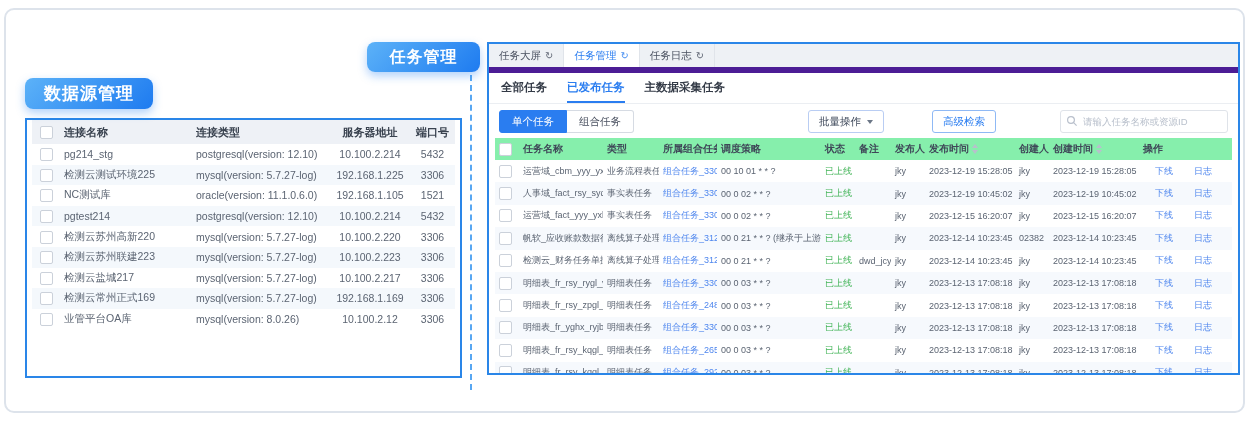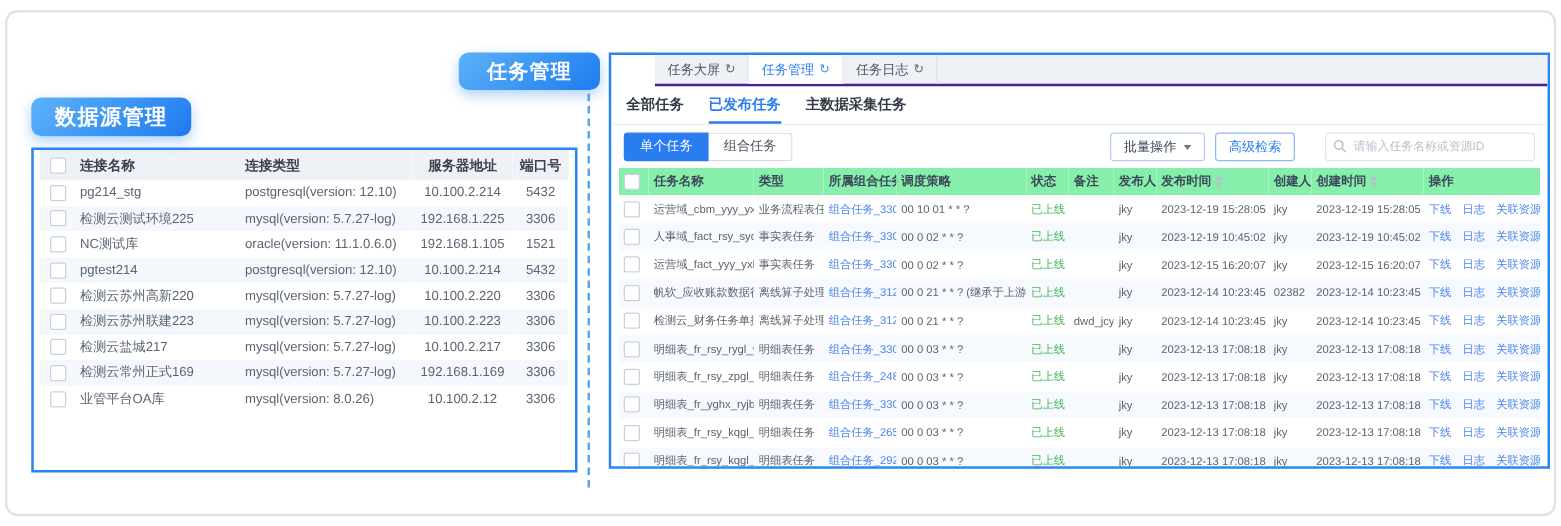--- a/index.html
+++ b/index.html
@@ -30,32 +30,32 @@
   .conn-table td{font-size:10.5px;color:#5b6472;height:20.6px;}
   .conn-table tbody tr:nth-child(even){background:#f4f8fc;}
   .conn-table .c-center{text-align:center;}
   .conn-table .c-cb{text-align:center;}
 
   .cb{display:inline-block;width:11px;height:11px;border:1px solid #cbd1da;border-radius:2px;background:#fff;vertical-align:middle;}
 
   
   .right-panel{position:absolute;left:487px;top:42px;width:753px;height:333px;border:2px solid #2a86e8;
                background:#fff;box-sizing:border-box;display:flex;flex-direction:column;overflow:hidden;}
-  .nav-bar{display:flex;background:#eef1f5;border-bottom:2px solid #4c1d95;height:23px;flex:0 0 23px;margin-left:35px;}
+  .nav-bar{display:flex;background:#eef1f5;border-bottom:6px solid #4c1d95;height:23px;flex:0 0 23px;}
   .nav-tab{display:flex;align-items:center;gap:4px;padding:0 10px;font-size:10.5px;color:#4a5160;
            border-right:1px solid #e0e4ea;cursor:pointer;}
   .nav-tab.active{background:#fff;color:#2a7df0;}
   .refresh{font-size:10px;opacity:.85;}
 
   .subtab-row{display:flex;gap:20px;padding:0 12px;border-bottom:1px solid #ebeef2;height:30px;align-items:stretch;flex:0 0 30px;}
   .subtab{font-size:11.5px;color:#333a46;font-weight:bold;display:flex;align-items:center;
           border-bottom:2px solid transparent;box-sizing:border-box;cursor:pointer;}
   .subtab.active{color:#2a7df0;border-bottom-color:#2a7df0;}
 
-  .btn-row{display:flex;align-items:center;padding:6px 10px 5px;flex:0 0 auto;}
+  .btn-row{display:flex;align-items:center;padding:6px 10px 5px;flex:0 0 auto;gap:40px;}
   .seg-btn{font-size:10.5px;padding:0 12px;height:23px;line-height:21px;border:1px solid #d6dbe3;background:#fff;color:#4a5160;box-sizing:border-box;cursor:pointer;}
   .seg-btn.first{border-radius:3px 0 0 3px;}
   .seg-btn.last{border-radius:0 3px 3px 0;border-left:none;}
   .seg-btn.active{background:#2a7df0;border-color:#2a7df0;color:#fff;}
   .spacer{flex:1;}
   .tool-btn{display:inline-flex;align-items:center;font-size:10.5px;height:23px;padding:0 10px;border-radius:3px;
             background:#fff;box-sizing:border-box;cursor:pointer;margin-left:8px;}
   .batch{border:1px solid #b9cdf3;color:#3c4burn;color:#3c4658;}
   .adv{border:1px solid #8fb9f5;color:#2a7df0;}
   .chev{width:0;height:0;border-left:3.5px solid transparent;border-right:3.5px solid transparent;border-top:4px solid #6b7686;margin-left:6px;}
@@ -64,21 +64,21 @@
                     padding:0 6px 0 22px;font-size:9.5px;color:#444;outline:none;font-family:inherit;}
   .search-box input::placeholder{color:#b9c0cc;}
   .search-box svg{position:absolute;left:6px;top:5px;}
 
   .rt-wrap{padding:0 6px;flex:1;overflow:hidden;}
   .task-table th{background:#86efac;font-size:10px;font-weight:600;color:#3f4858;height:22px;}
   .task-table td{font-size:9px;color:#5b6472;height:22.4px;}
   .task-table tbody tr:nth-child(even){background:#f6f9fd;}
   .link{color:#4e86ee;cursor:pointer;}
   .status-on{color:#45b55a;}
-  .act{color:#4e86ee;cursor:pointer;margin-right:9px;}
+  .act{color:#4e86ee;cursor:pointer;margin-right:9px;margin-left:12px;}
   .act:last-child{margin-right:0;}
 
   .sorter{display:inline-flex;flex-direction:column;gap:2px;margin-left:3px;vertical-align:middle;}
   .sorter i{width:0;height:0;border-left:3px solid transparent;border-right:3px solid transparent;display:block;}
   .sorter i.up{border-bottom:4px solid #b8c0cc;}
   .sorter i.down{border-top:4px solid #b8c0cc;}
 </style>
 </head>
 <body>
 

